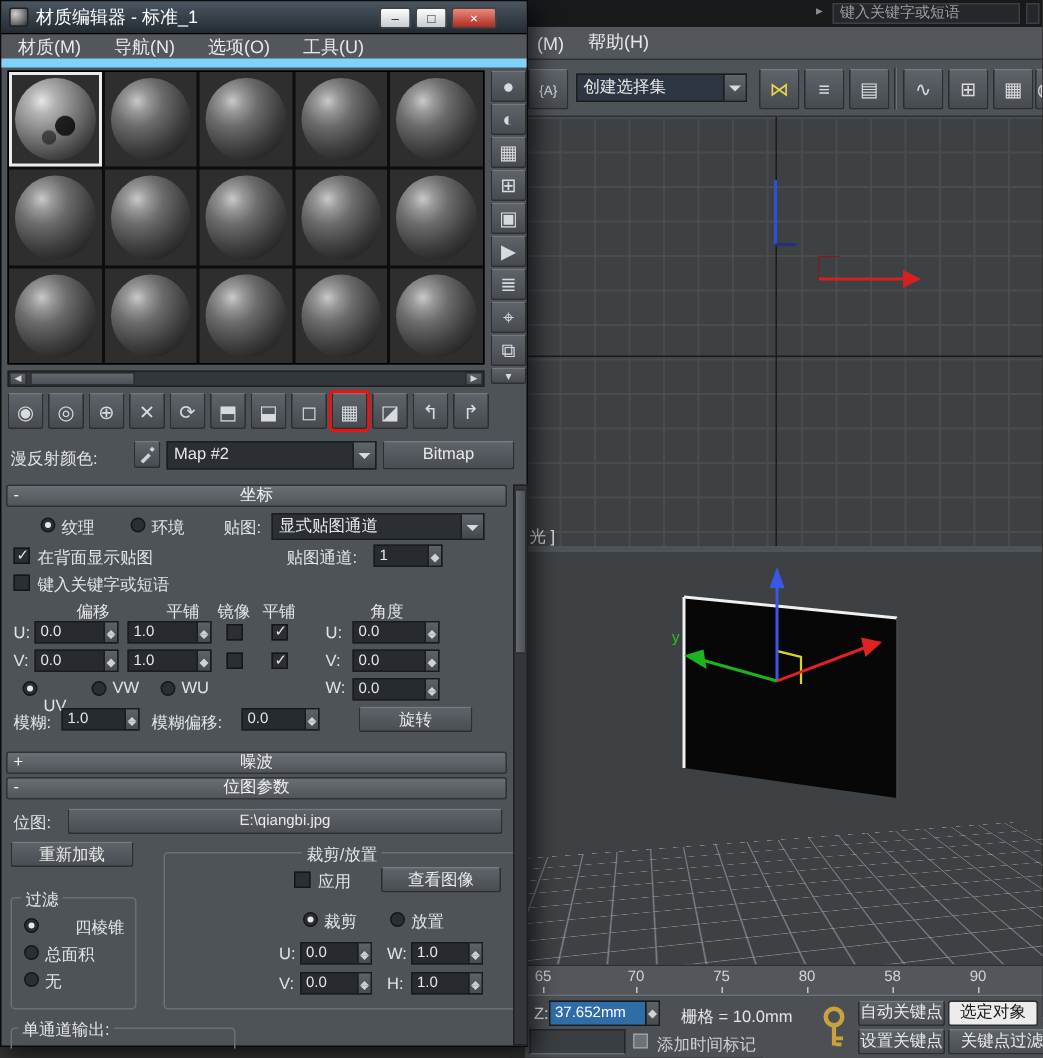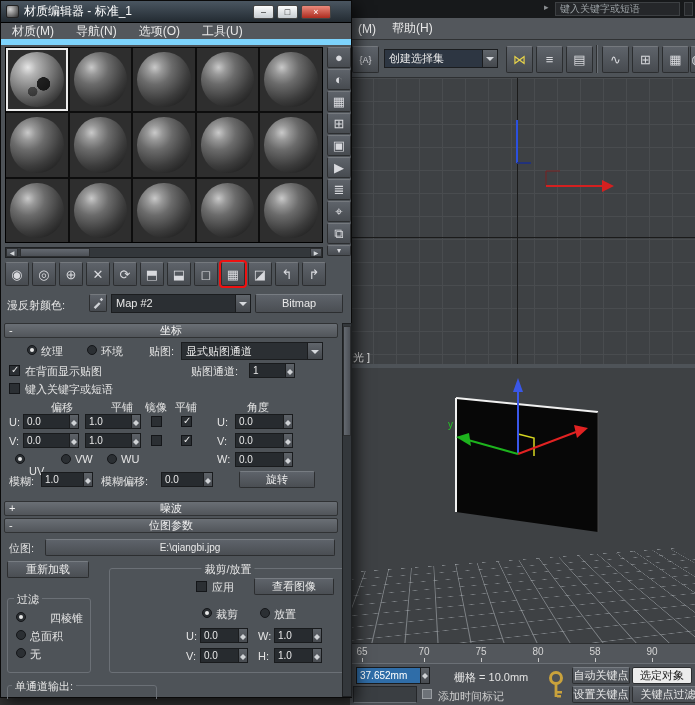--- a/index.html
+++ b/index.html
@@ -102,21 +102,21 @@
             background-size:30px 30px;
             transform:perspective(450px) rotateX(64deg) rotateZ(-14deg); }
   .vpsvg { position:absolute; left:0; top:0; }
 
   .rt-timeline { position:absolute; left:0; top:643px; width:345px; height:20px; background:#53575c; border-top:1px solid #2c2e30; }
   .tick { position:absolute; top:2px; color:#d4d4d4; font-size:10px; text-align:center; width:20px; }
   .tick i { display:block; width:1px; height:4px; background:#c8c8c8; margin:1px auto 0; }
 
   .rt-status { position:absolute; left:0; top:663px; width:345px; height:42px; background:#4c5055; border-top:1px solid #6b7076; }
   .st-btn { position:absolute; height:17px; line-height:15px; }
-  .zfield { position:absolute; left:6px; top:3px; width:74px; height:17px; display:flex; background:#2d3135; border:1px solid #1a1c1e; }
+  .zfield { position:absolute; left:16px; top:3px; width:74px; height:17px; display:flex; background:#2d3135; border:1px solid #1a1c1e; }
   .zsel { background:#2f6da8; color:#fff; font-size:10px; line-height:15px; padding:0 3px; flex:1; }
   .lightbtn { background:#ececec; color:#151515; border:1px solid #2c2e30; font-size:11px; text-align:center; border-radius:2px; }
   .sunken { background:#3a3e42; border:1px solid #25272a; border-bottom-color:#6b7076; }
 </style>
 </head>
 <body>
 
 <div id="root">
 
   <div class="rt">

